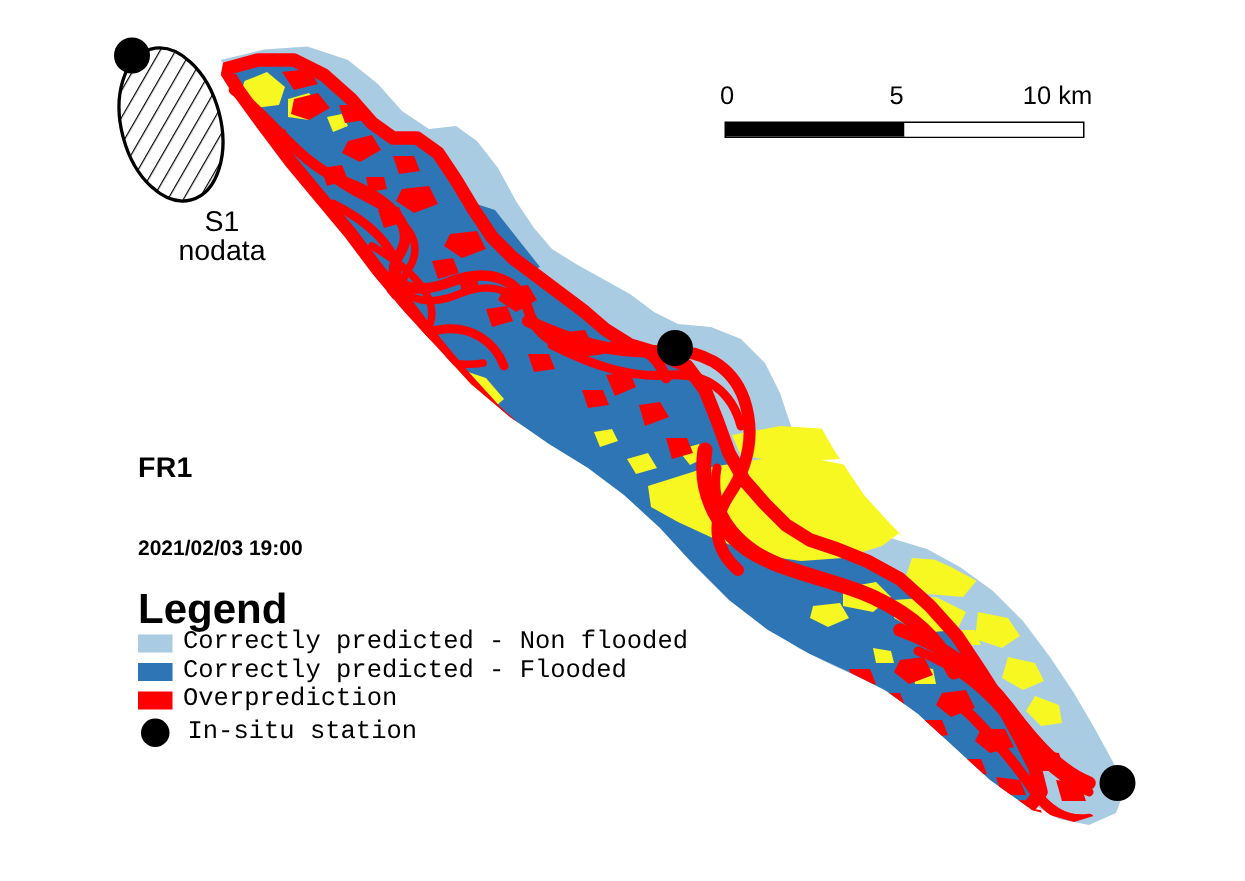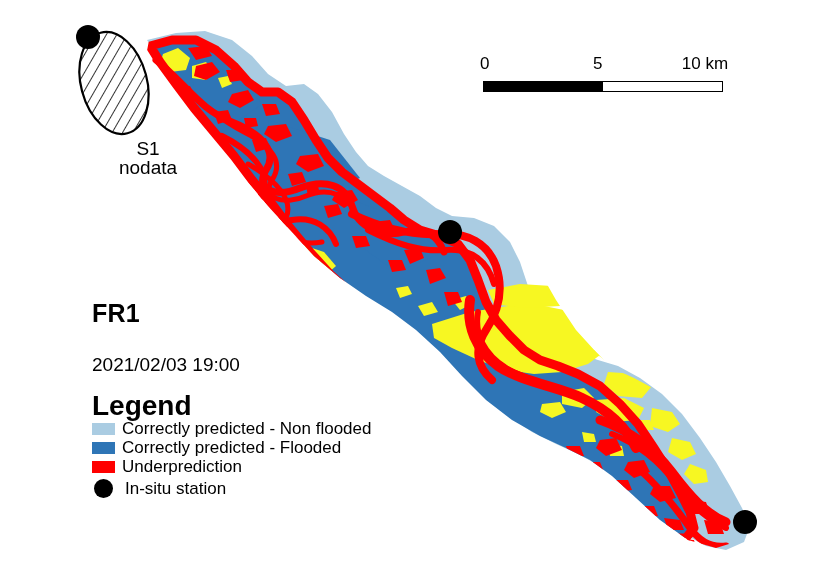--- a/index.html
+++ b/index.html
@@ -20,27 +20,27 @@
   .scalebar .bar .half{flex:1 1 50%;}
   .scalebar .bar .fill-black{background:#000;}
   .scalebar .bar .fill-white{background:#fff;}
 
   
   .nodata-label{position:absolute;left:103px;top:139px;width:90px;text-align:center;
                 font-size:19px;line-height:19px;}
 
   
   .panel{position:absolute;left:92px;top:299px;}
-  .title{font-size:25px;font-weight:bold;line-height:28px;letter-spacing:.2px;}
-  .datetime{font-size:19px;font-weight:normal;line-height:22px;margin-top:27px;}
+  .title{font-size:19px;font-weight:bold;line-height:28px;letter-spacing:.2px;}
+  .datetime{font-size:14px;font-weight:bold;line-height:22px;margin-top:27px;}
   .legend-head{font-size:28px;font-weight:bold;line-height:23px;margin-top:18px;}
   .legend-rows{margin-top:2px;}
   .lrow{display:flex;align-items:center;height:19px;}
   .sw{width:23px;height:12px;margin-right:7px;flex:0 0 auto;}
-  .lrow .ltxt{font-size:17px;line-height:19px;white-space:nowrap;}
+  .lrow .ltxt{font-size:17px;line-height:19px;white-space:nowrap;font-family:Liberation Mono, monospace;}
   .lrow.station{height:24px;margin-top:0;}
   .dotwrap{width:23px;height:24px;margin-right:7px;display:flex;align-items:center;
            justify-content:center;flex:0 0 auto;}
   .dot{width:19px;height:19px;border-radius:50%;background:#000;}
   .lrow.station .ltxt{margin-left:3px;}
 </style>
 </head>
 <body>
 
 <div id="stage">
@@ -257,21 +257,21 @@
       </div>
 
       <div class="lrow">
         <span class="sw" style="background: rgb(46, 117, 182);"></span>
         <span class="ltxt">Correctly predicted - Flooded</span>
       </div>
 
 
       <div class="lrow">
         <span class="sw" style="background: rgb(255, 0, 0);"></span>
-        <span class="ltxt">Underprediction</span>
+        <span class="ltxt">Overprediction</span>
       </div>
 
       <div class="lrow station">
         <span class="dotwrap">
           <span class="dot" style="background: rgb(0, 0, 0);"></span>
         </span>
         <span class="ltxt">In-situ station</span>
       </div>
 
     </div>

